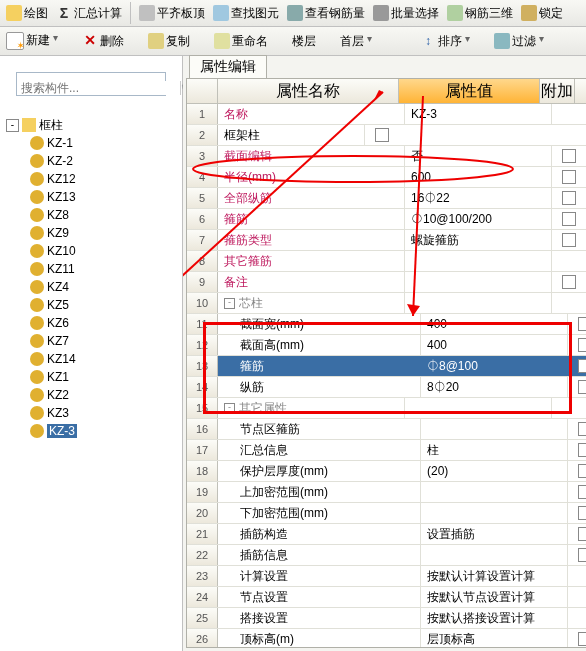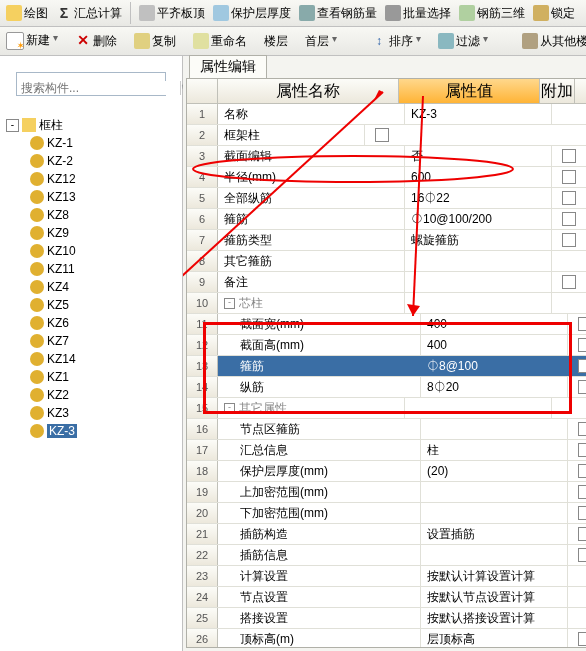--- a/index.html
+++ b/index.html
@@ -1,18 +1,18 @@
 <!DOCTYPE html>
 <html><head>
 <meta charset="utf-8">
 <style>
 html,body{margin:0;padding:0;font-family:"Microsoft YaHei","SimSun",sans-serif;font-size:12px;background:#f0f0f0;color:#000;overflow:hidden}
 .window{width:586px;height:651px;background:#f4f4f0;position:relative}
 .toolbar{height:26px;background:linear-gradient(#f8f8f4,#e8e8e4);border-bottom:1px solid #c0c0c0;display:flex;align-items:center;padding:0 4px;gap:4px;white-space:nowrap;overflow:hidden}
-.toolbar2{height:28px;background:linear-gradient(#f8f8f4,#e8e8e4);border-bottom:1px solid #c0c0c0;display:flex;align-items:center;padding:0 4px;gap:13px;white-space:nowrap;overflow:hidden}
+.toolbar2{height:28px;background:linear-gradient(#f8f8f4,#e8e8e4);border-bottom:1px solid #c0c0c0;display:flex;align-items:center;padding:0 4px;gap:20px;white-space:nowrap;overflow:hidden}
 .tbtn{display:inline-flex;align-items:flex-start;gap:2px;padding:0 2px;cursor:pointer}
 .ico{width:16px;height:16px;display:inline-block;border-radius:2px}
 .ico-draw{background:#f5d060}
 .ico-sigma{color:#333;font-weight:bold;font-size:14px;text-align:center;line-height:16px}
 .ico-flat{background:#c0c0c0}
 .ico-find{background:#a0c8e0}
 .ico-rebar{background:#8aa}
 .ico-batch{background:#999}
 .ico-3d{background:#b0d0a0}
 .ico-lock{background:#d0b060}
@@ -51,21 +51,21 @@
 .col-val.hd{background:linear-gradient(#ffd88c,#ffb436)}
 .gbody{flex:1;overflow:auto}
 .row{display:flex;height:20px;border-bottom:1px solid #e0e0d8}
 .row .col-num{background:linear-gradient(#fcfcf8,#ece8dc);border-right:1px solid #c0c0b8;display:flex;align-items:center;justify-content:center;color:#555;font-size:11px}
 .row .col-name{border-right:1px solid #e0e0d8;display:flex;align-items:center;padding-left:6px}
 .row .col-val{border-right:1px solid #e0e0d8;display:flex;align-items:center;padding-left:6px}
 .row .col-add{display:flex;align-items:center;justify-content:center}
 .row.sel{background:#3a6ea5;color:#fff}
 .row.sel .col-name,.row.sel .col-val{border-right-color:#3a6ea5}
 .row.grp .col-name{color:#888}
-.row.blue .col-name{color:#000000}
+.row.blue .col-name{color:#be185d}
 .tw2{width:9px;height:9px;border:1px solid #888;font-size:9px;line-height:7px;text-align:center;background:#fff;display:inline-block;margin-right:4px}
 .indent1{padding-left:22px!important}
 .cb{width:12px;height:12px;border:1px solid #888;background:#fff}
 .annot{position:absolute;pointer-events:none;z-index:50}
 .red-box{border:3px solid #e00;position:absolute}
 </style>
 </head>
 <body>
 
 <div class="window">
@@ -79,21 +79,21 @@
         <span class="ico ico-sigma">Σ</span>
         <span>汇总计算</span>
       </span>
     <span class="sep"></span>
     <span class="tbtn">
         <span class="ico ico-flat"></span>
         <span>平齐板顶</span>
       </span>
     <span class="tbtn">
         <span class="ico ico-find"></span>
-        <span>保护层厚度</span>
+        <span>查找图元</span>
       </span>
     <span class="tbtn">
         <span class="ico ico-rebar"></span>
         <span>查看钢筋量</span>
       </span>
     <span class="tbtn">
         <span class="ico ico-batch"></span>
         <span>批量选择</span>
       </span>
     <span class="tbtn">

